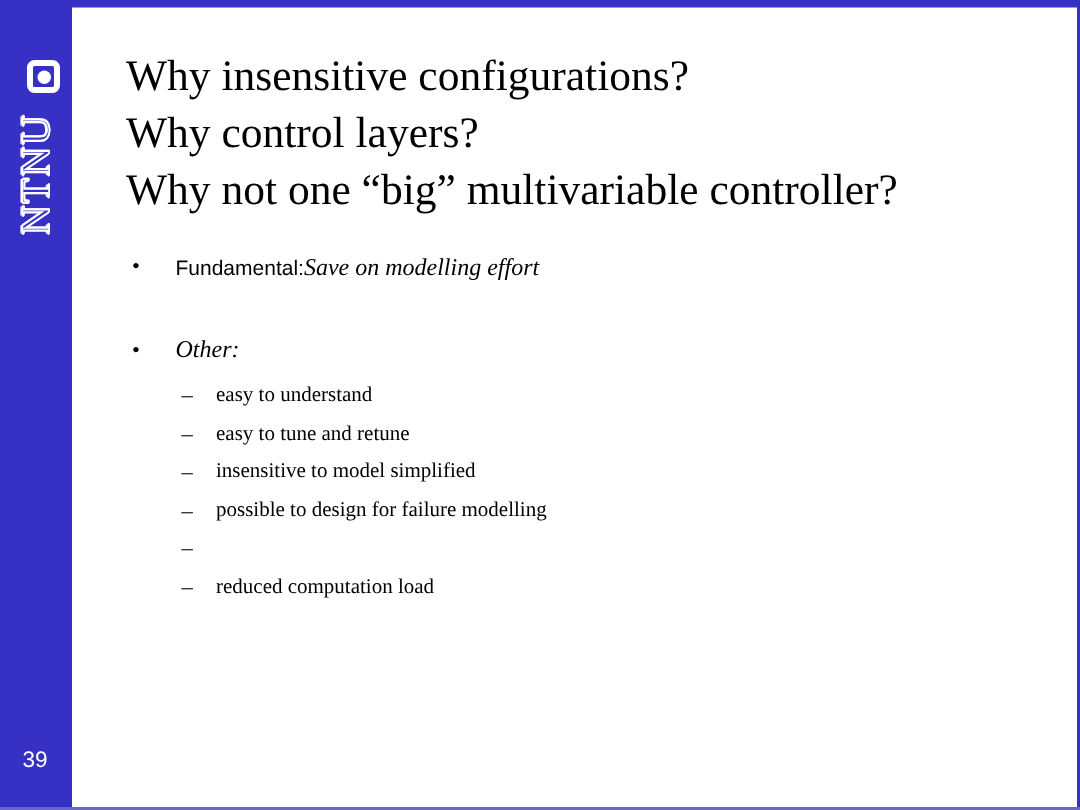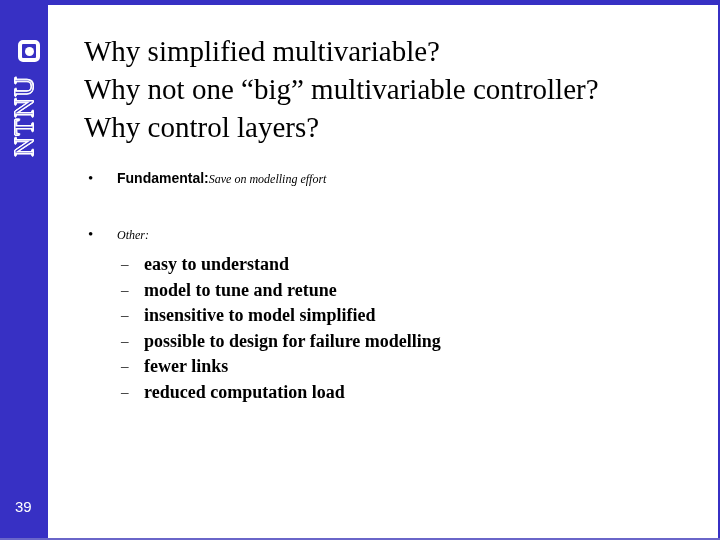--- a/index.html
+++ b/index.html
@@ -163,27 +163,27 @@
   .bullet-row .body {
     position: absolute;
     left: 29px;
     top: 0;
     font-size: 15px;
     line-height: 20px;
     white-space: nowrap;
   }
   .lbl-bold {
     font-family: "Liberation Sans", sans-serif;
-    font-weight: bold;
+    font-weight: normal;
     font-size: 14px;
   }
   .lbl-italic {
     font-family: "Liberation Serif", serif;
     font-style: italic;
-    font-size: 12px;
+    font-size: 16px;
     margin-top: 32px;
   }
 
   #bullet-fundamental { top: 163px; }
   #bullet-other { top: 219px; }
 
   
   .sublist {
     position: absolute;
     left: 73px;
@@ -201,24 +201,23 @@
     top: 0;
     font-family: "Liberation Serif", serif;
     font-size: 15px;
     line-height: 22px;
   }
   .sub-row .text {
     position: absolute;
     left: 23px;
     top: 0;
     font-family: "Liberation Serif", serif;
-    font-size: 18px;
+    font-size: 14px;
     line-height: 22px;
     white-space: nowrap;
-    font-weight: bold;
   }
 </style>
 </head>
 <body>
 
 <div class="slide">
 
   <div class="top-band"></div>
   <div class="right-rule"></div>
 
@@ -228,23 +227,23 @@
     </div>
     <div class="logo-word">
       <span>NTNU</span>
     </div>
     <div class="page-number">39</div>
   </div>
 
   <div class="content">
 
     <div class="title">
-      <div>Why simplified multivariable?</div>
+      <div>Why insensitive configurations?</div>
+      <div>Why control layers?</div>
       <div>Why not one “big” multivariable controller?</div>
-      <div>Why control layers?</div>
     </div>
 
     <div class="bullet-row" id="bullet-fundamental">
       <div class="marker">•</div>
       <div class="body">
         <span class="lbl-bold">Fundamental:</span><span class="lbl-italic">Save on modelling effort</span>
       </div>
     </div>
 
     <div class="bullet-row" id="bullet-other">
@@ -254,33 +253,32 @@
       </div>
     </div>
 
     <div class="sublist">
       <div class="sub-row">
         <div class="dash">–</div>
         <div class="text">easy to understand</div>
       </div>
       <div class="sub-row">
         <div class="dash">–</div>
-        <div class="text">model to tune and retune</div>
+        <div class="text">easy to tune and retune</div>
       </div>
       <div class="sub-row">
         <div class="dash">–</div>
         <div class="text">insensitive to model simplified</div>
       </div>
       <div class="sub-row">
         <div class="dash">–</div>
         <div class="text">possible to design for failure modelling</div>
       </div>
       <div class="sub-row">
         <div class="dash">–</div>
-        <div class="text">fewer links</div>
       </div>
       <div class="sub-row">
         <div class="dash">–</div>
         <div class="text">reduced computation load</div>
       </div>
     </div>
 
   </div>
 
   <div class="bottom-rule"></div>

